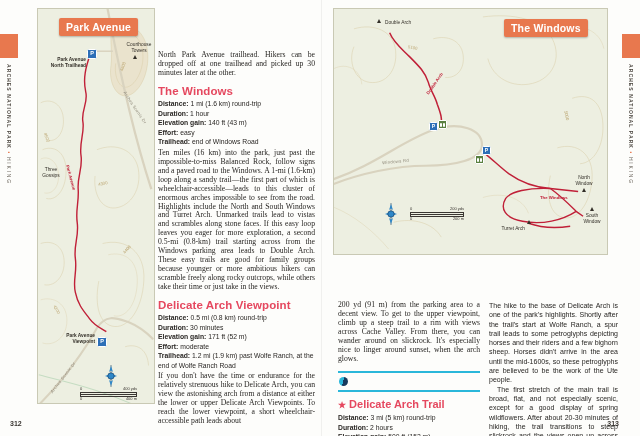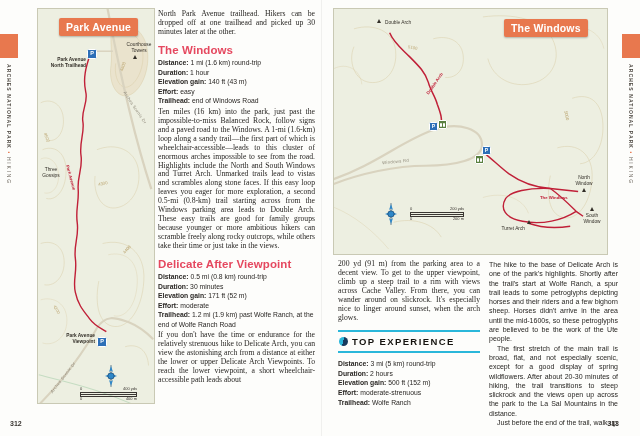--- a/index.html
+++ b/index.html
@@ -49,21 +49,21 @@
   .ricon::after{content:"";position:absolute;right:1.4px;top:1.5px;width:1.2px;height:4px;background:#fff;border-radius:1px;}
 
   .compass{position:absolute;}
 
   .scalebar{position:absolute;font-size:4px;color:#3a3632;}
   .sb-row{display:flex;justify-content:space-between;line-height:1.2;}
   .sb-box{height:3.5px;border:0.6px solid #3a3632;background:
           linear-gradient(to bottom,transparent 45%,#3a3632 45%,#3a3632 55%,transparent 55%);}
 
   
-  .textcol{position:absolute;}
+  .textcol{position:absolute;margin-top:41px;}
   .col-main{left:158px;top:10px;width:157px;}
   .col-r1{left:338px;top:260px;width:142px;}
   .col-r2{left:489px;top:260px;width:129px;}
 
   p.serif{font-family:"Liberation Serif","DejaVu Serif",serif;font-size:7.7px;line-height:1.16;
           text-align:justify;margin:0;color:#211f1c;}
   .bold{font-weight:normal;}
 
   h2.section{margin:7px 0 2px;font-size:11.5px;line-height:1.1;color:#E5485F;font-weight:bold;letter-spacing:.1px;}
   .stats{font-size:6.8px;line-height:1.4;margin:0 0 2px;color:#2a2724;}
@@ -184,21 +184,21 @@
     <h2 class="section">The Windows</h2>
     <div class="stats">
       <div><span class="stat-label">Distance:</span><span> 1 mi (1.6 km) round-trip</span></div>
       <div><span class="stat-label">Duration:</span><span> 1 hour</span></div>
       <div><span class="stat-label">Elevation gain:</span><span> 140 ft (43 m)</span></div>
       <div><span class="stat-label">Effort:</span><span> easy</span></div>
       <div><span class="stat-label">Trailhead:</span><span> end of Windows Road</span></div>
     </div>
     <p class="serif"><span>Ten miles (16 km) into the park, just past the impossible-to-miss Balanced Rock, follow signs and a paved road to the Windows. A 1-mi (1.6-km) loop along a sandy trail—the first part of which is wheelchair-accessible—leads to this cluster of enormous arches impossible to see from the road. Highlights include the </span><span class="bold">North</span><span> and </span><span class="bold">South Windows</span><span> and </span><span class="bold">Turret Arch.</span><span> Unmarked trails lead to vistas and scrambles along stone faces. If this easy loop leaves you eager for more exploration, a second 0.5-mi (0.8-km) trail starting across from the Windows parking area leads to </span><span class="bold">Double Arch.</span><span> These easy trails are good for family groups because younger or more ambitious hikers can scramble freely along rocky outcrops, while others take their time or just take in the views.</span></p>
 
-    <h2 class="section">Delicate After Viewpoint</h2>
+    <h2 class="section">Delicate Arch Viewpoint</h2>
     <div class="stats">
       <div><span class="stat-label">Distance:</span><span> 0.5 mi (0.8 km) round-trip</span></div>
       <div><span class="stat-label">Duration:</span><span> 30 minutes</span></div>
       <div><span class="stat-label">Elevation gain:</span><span> 171 ft (52 m)</span></div>
       <div><span class="stat-label">Effort:</span><span> moderate</span></div>
       <div><span class="stat-label">Trailhead:</span><span> 1.2 mi (1.9 km) past Wolfe Ranch, at the end of Wolfe Ranch Road</span></div>
     </div>
     <p class="serif">If you don't have the time or endurance for the relatively strenuous hike to Delicate Arch, you can view the astonishing arch from a distance at either the lower or upper Delicate Arch Viewpoints. To reach the lower viewpoint, a short wheelchair-accessible path leads about</p>
   </div>
 
@@ -271,23 +271,23 @@
           <span>200 m</span>
         </div>
     </div>
   </div>
 
   <div class="textcol col-r1">
     <p class="serif">200 yd (91 m) from the parking area to a decent view. To get to the upper viewpoint, climb up a steep trail to a rim with views across Cache Valley. From there, you can wander around on slickrock. It's especially nice to linger around sunset, when the arch glows.</p>
 
     <div class="top-exp">
       <span class="moon-icon"></span>
-      <span class="top-exp-text">TOP EXPERIENCE</span>
-    </div>
-
+    </div>
+
+    <h2 class="trail"><span class="star">★</span><span>Delicate Arch Trail</span></h2>
     <div class="stats">
       <div><span class="stat-label">Distance:</span><span> 3 mi (5 km) round-trip</span></div>
       <div><span class="stat-label">Duration:</span><span> 2 hours</span></div>
       <div><span class="stat-label">Elevation gain:</span><span> 500 ft (152 m)</span></div>
       <div><span class="stat-label">Effort:</span><span> moderate-strenuous</span></div>
       <div><span class="stat-label">Trailhead:</span><span> Wolfe Ranch</span></div>
     </div>
   </div>
 
   <div class="textcol col-r2">

